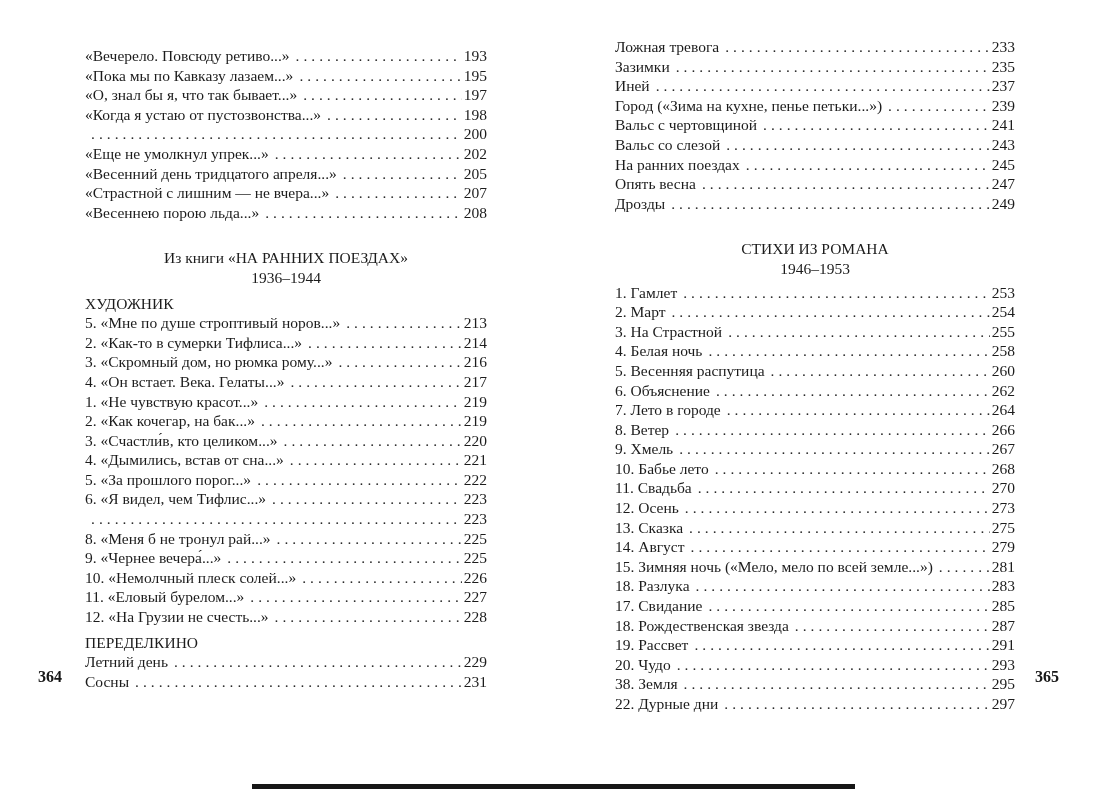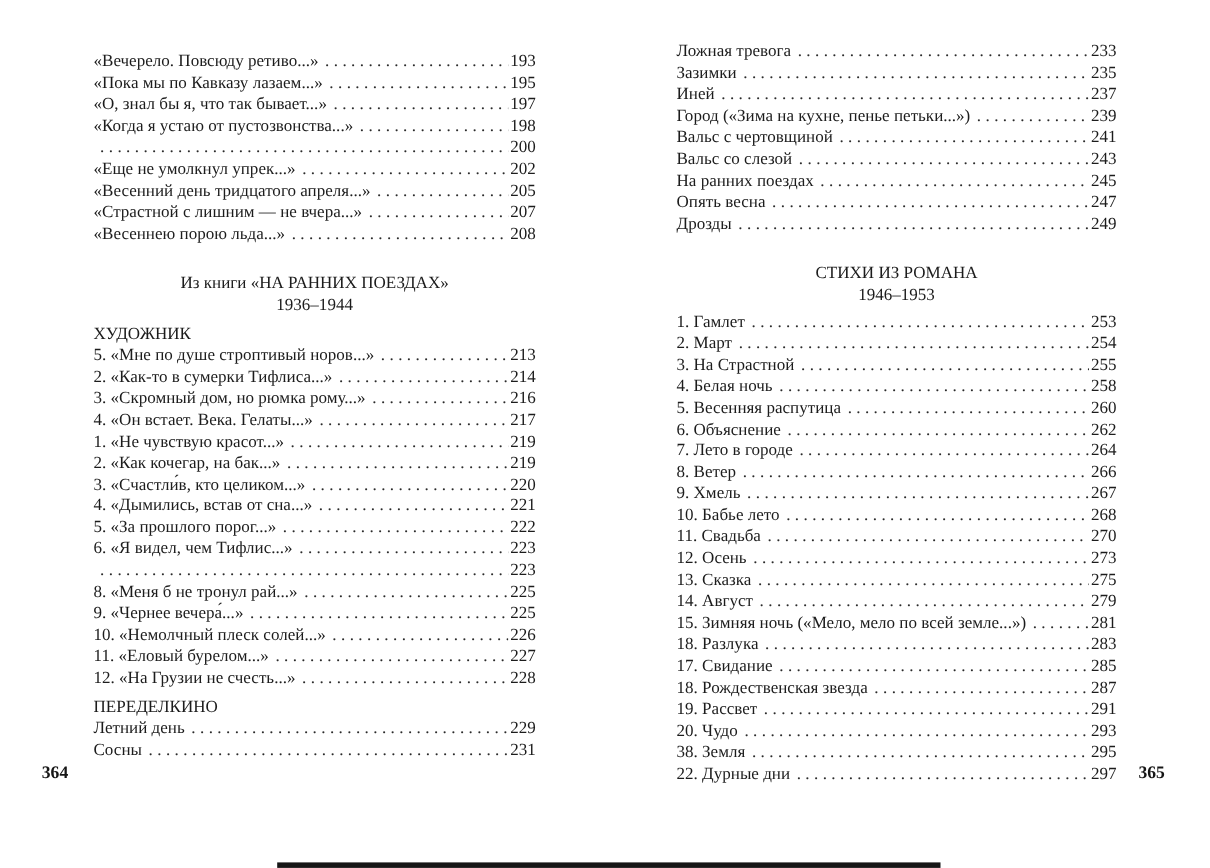--- a/index.html
+++ b/index.html
@@ -45,21 +45,21 @@
   }
   .heading-line { line-height: 19.6px; }
 
   .subheading {
     margin-top: 6px;
     line-height: 19.6px;
   }
 
   .folio {
     position: absolute;
-    top: 694px;
+    top: 668px;
     font-weight: bold;
     font-size: 16px;
     color: #161616;
     text-align: right;
   }
   .folio-left  { left: 38px; }
   .folio-right { right: 41px; }
 
   .binding-shadow {
     position: absolute;

